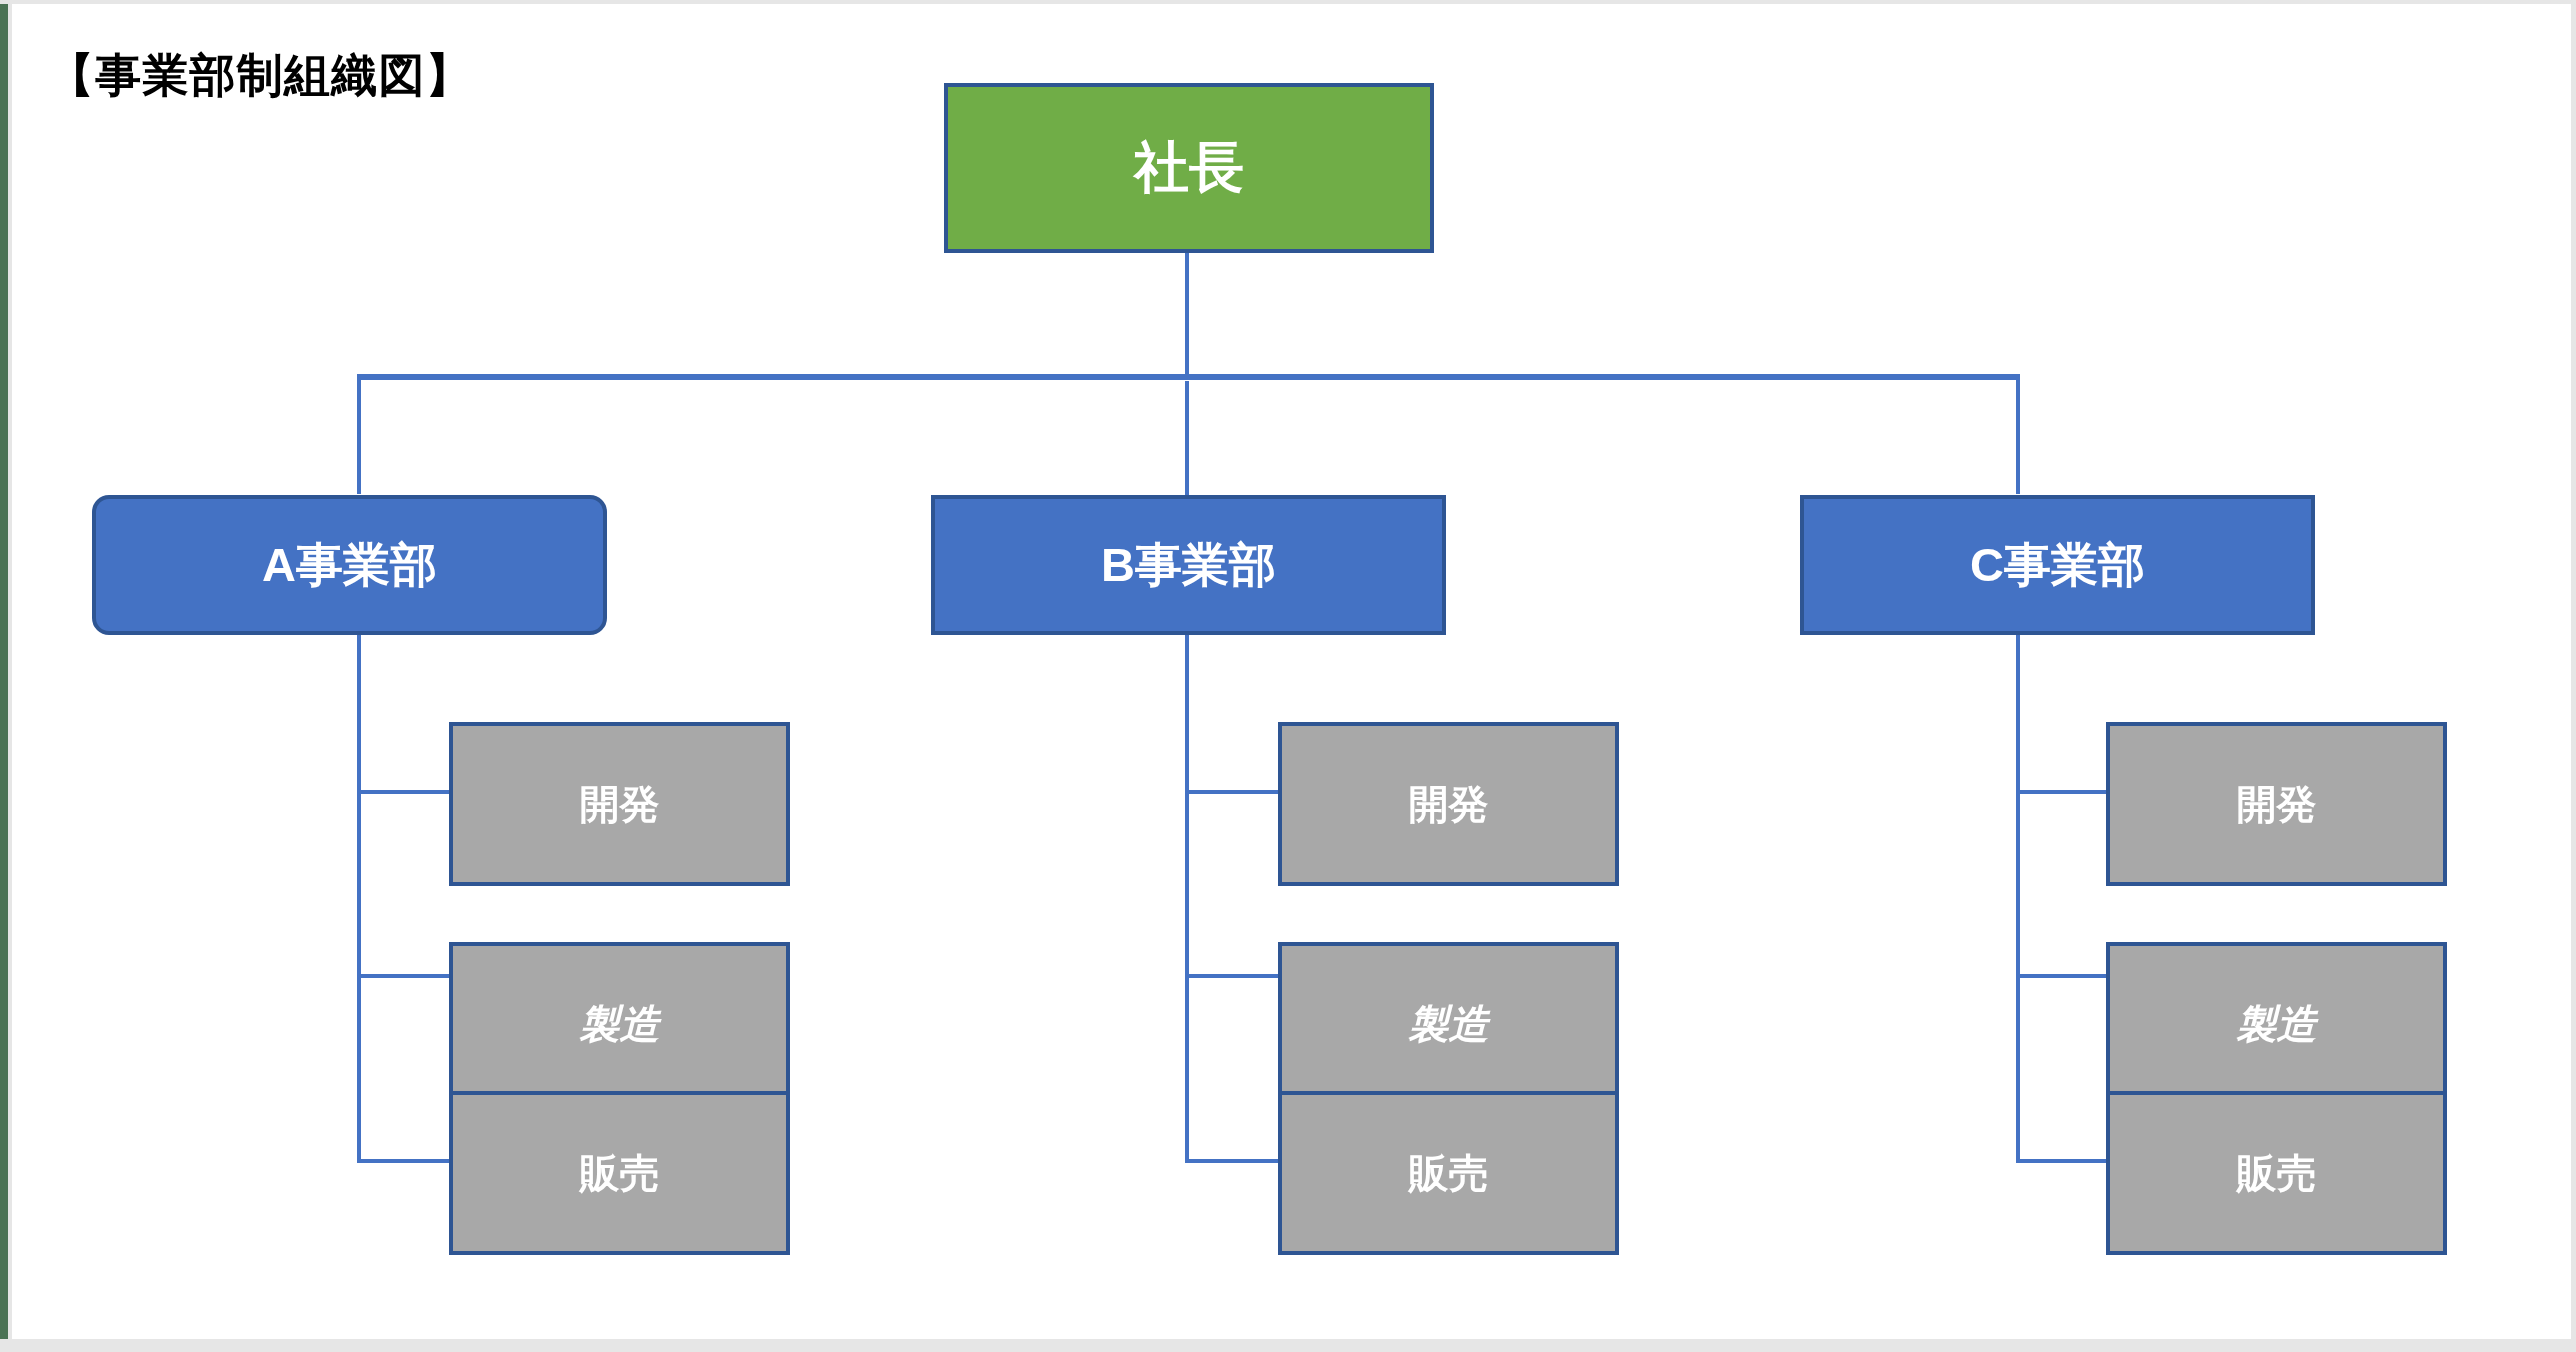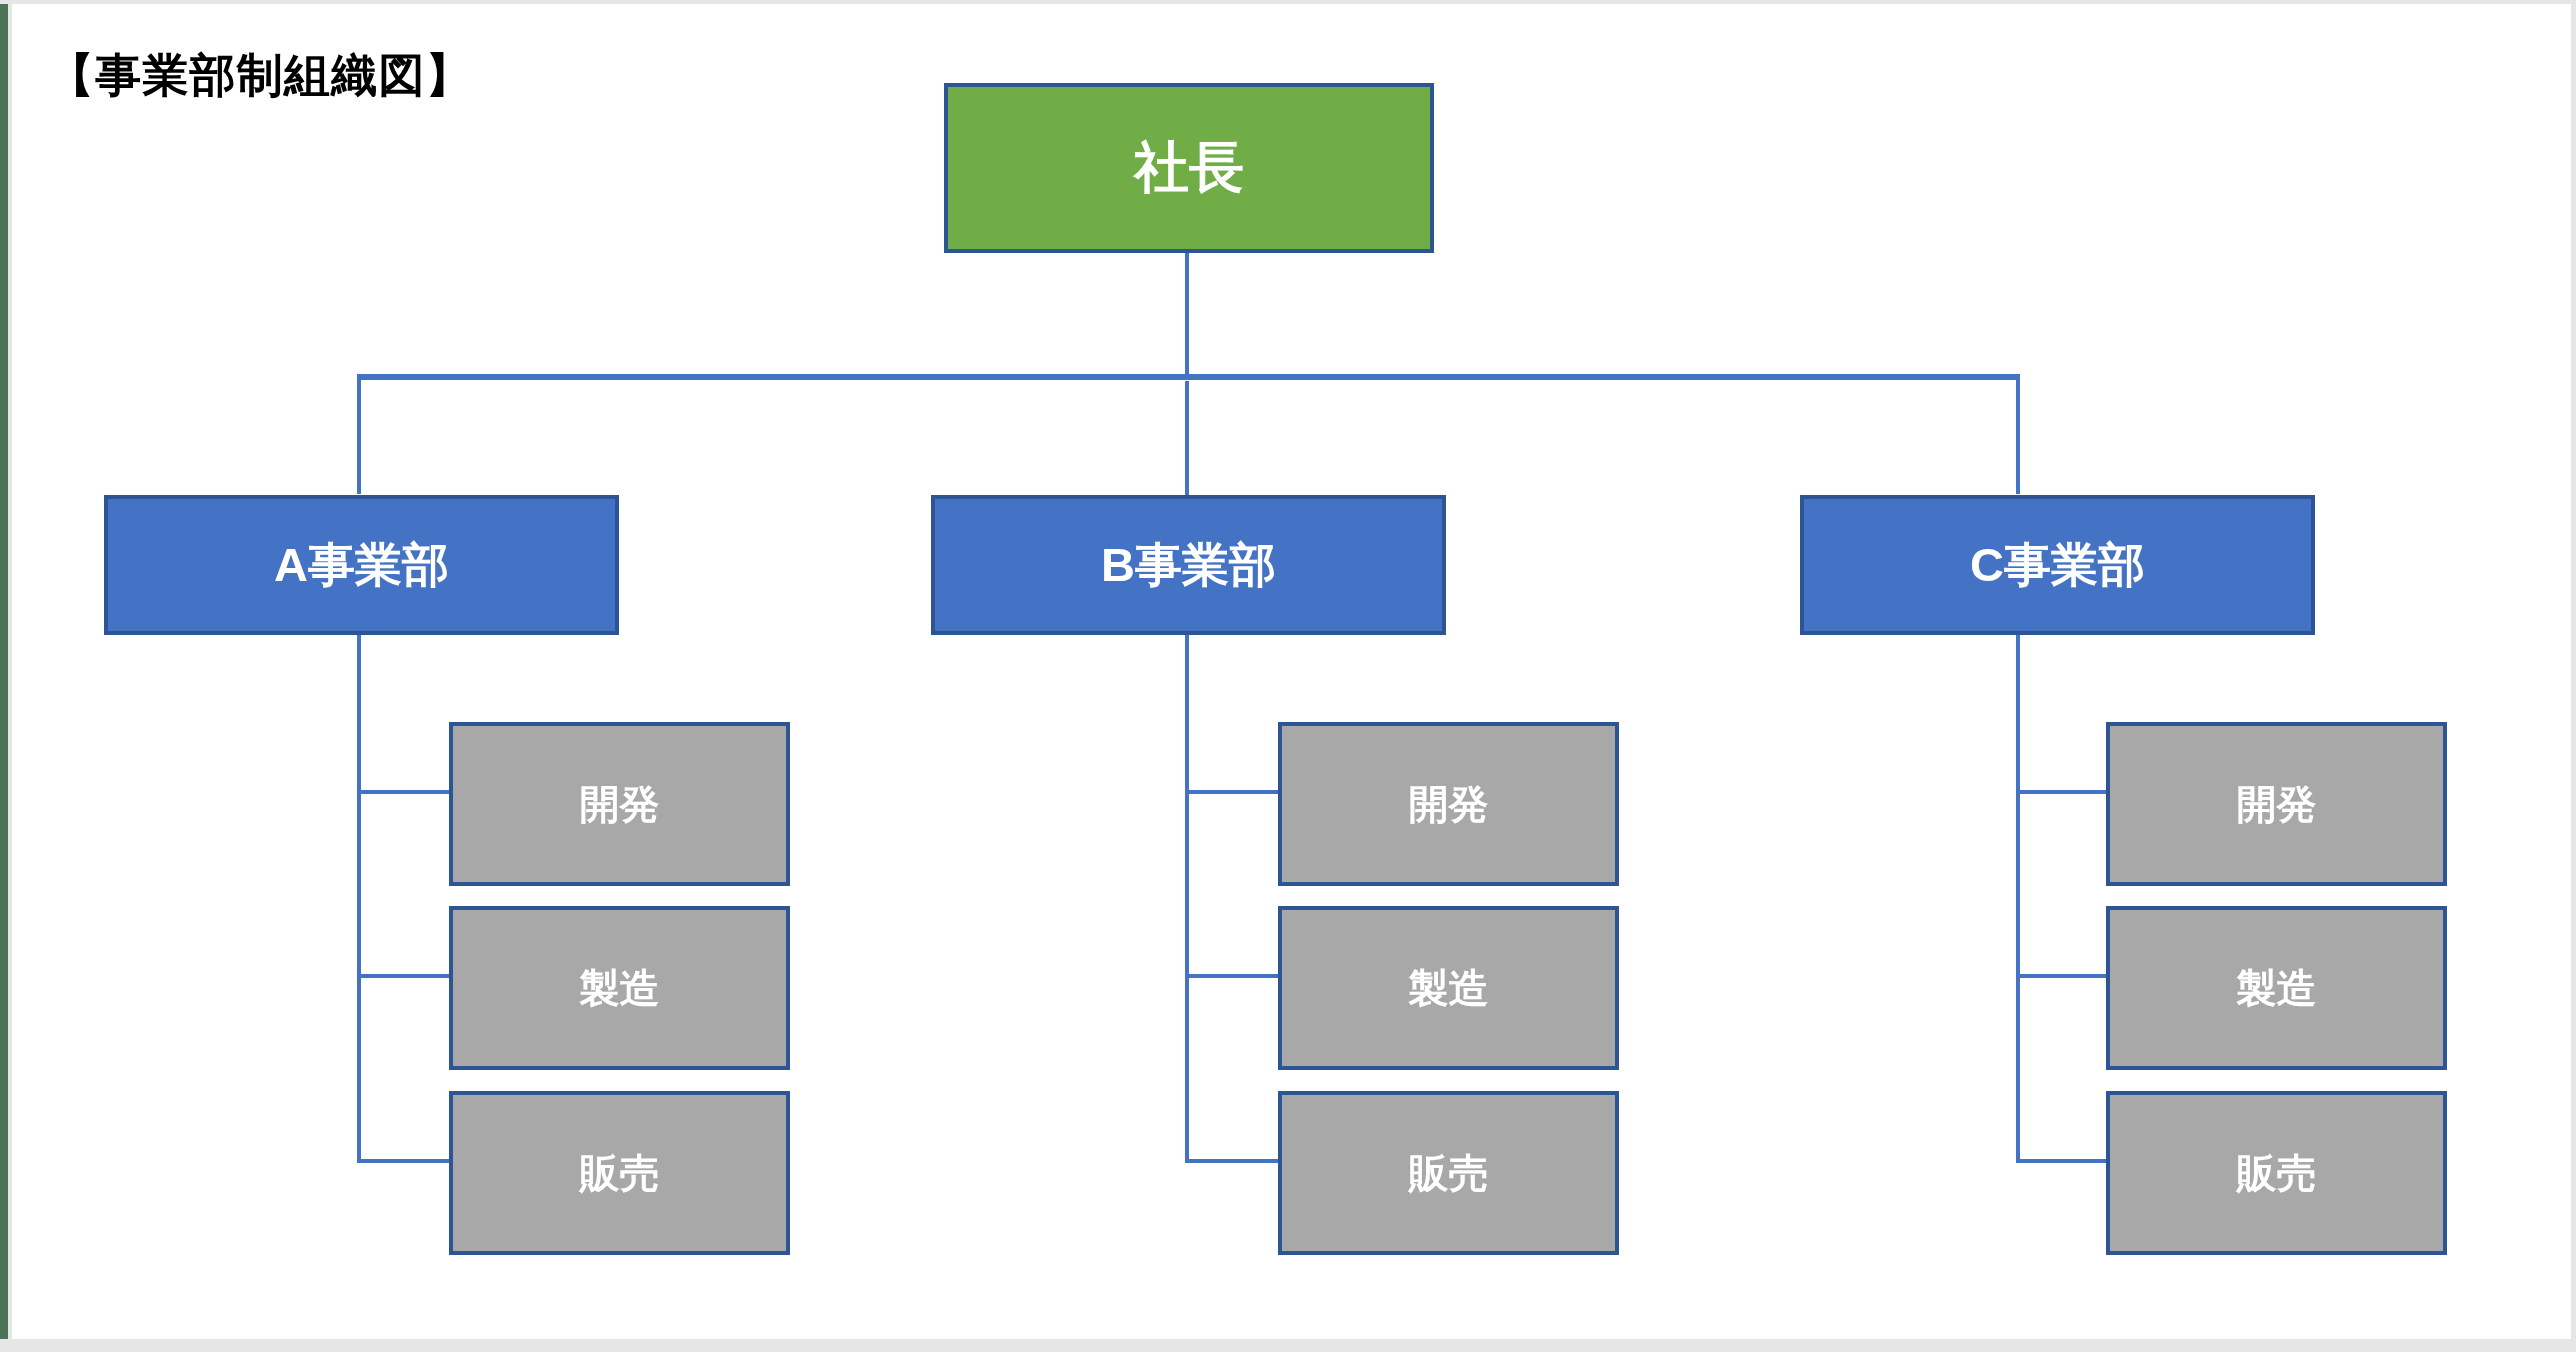--- a/index.html
+++ b/index.html
@@ -53,33 +53,33 @@
     width: 490px; height: 170px;
     background: var(--president-fill, #70AD47);
     font-size: 55px;
   }
   .box.division {
     top: 495px;
     width: 515px; height: 140px;
     background: var(--division-fill, #4472C4);
     font-size: 47px;
   }
-  .box.division.col-a { left: 104px; }
+  .box.division.col-a { left: 92px; border-radius: 17px; }
   .box.division.col-b { left: 931px; }
   .box.division.col-c { left: 1800px; }
   .box.department {
     width: 341px; height: 164px;
     background: var(--department-fill, #A8A8A8);
     font-size: 40px;
   }
   .box.department.col-a { left: 449px; }
   .box.department.col-b { left: 1278px; }
   .box.department.col-c { left: 2106px; }
   .box.department.row-1 { top: 722px; }
-  .box.department.row-2 { top: 906px; }
+  .box.department.row-2 { top: 942px; font-style: italic; }
   .box.department.row-3 { top: 1091px; text-align: right; }
   .conn {
     position: absolute;
     background: var(--connector, #4472C4);
   }
 </style>
 </head>
 <body>
 
 <div class="page">

